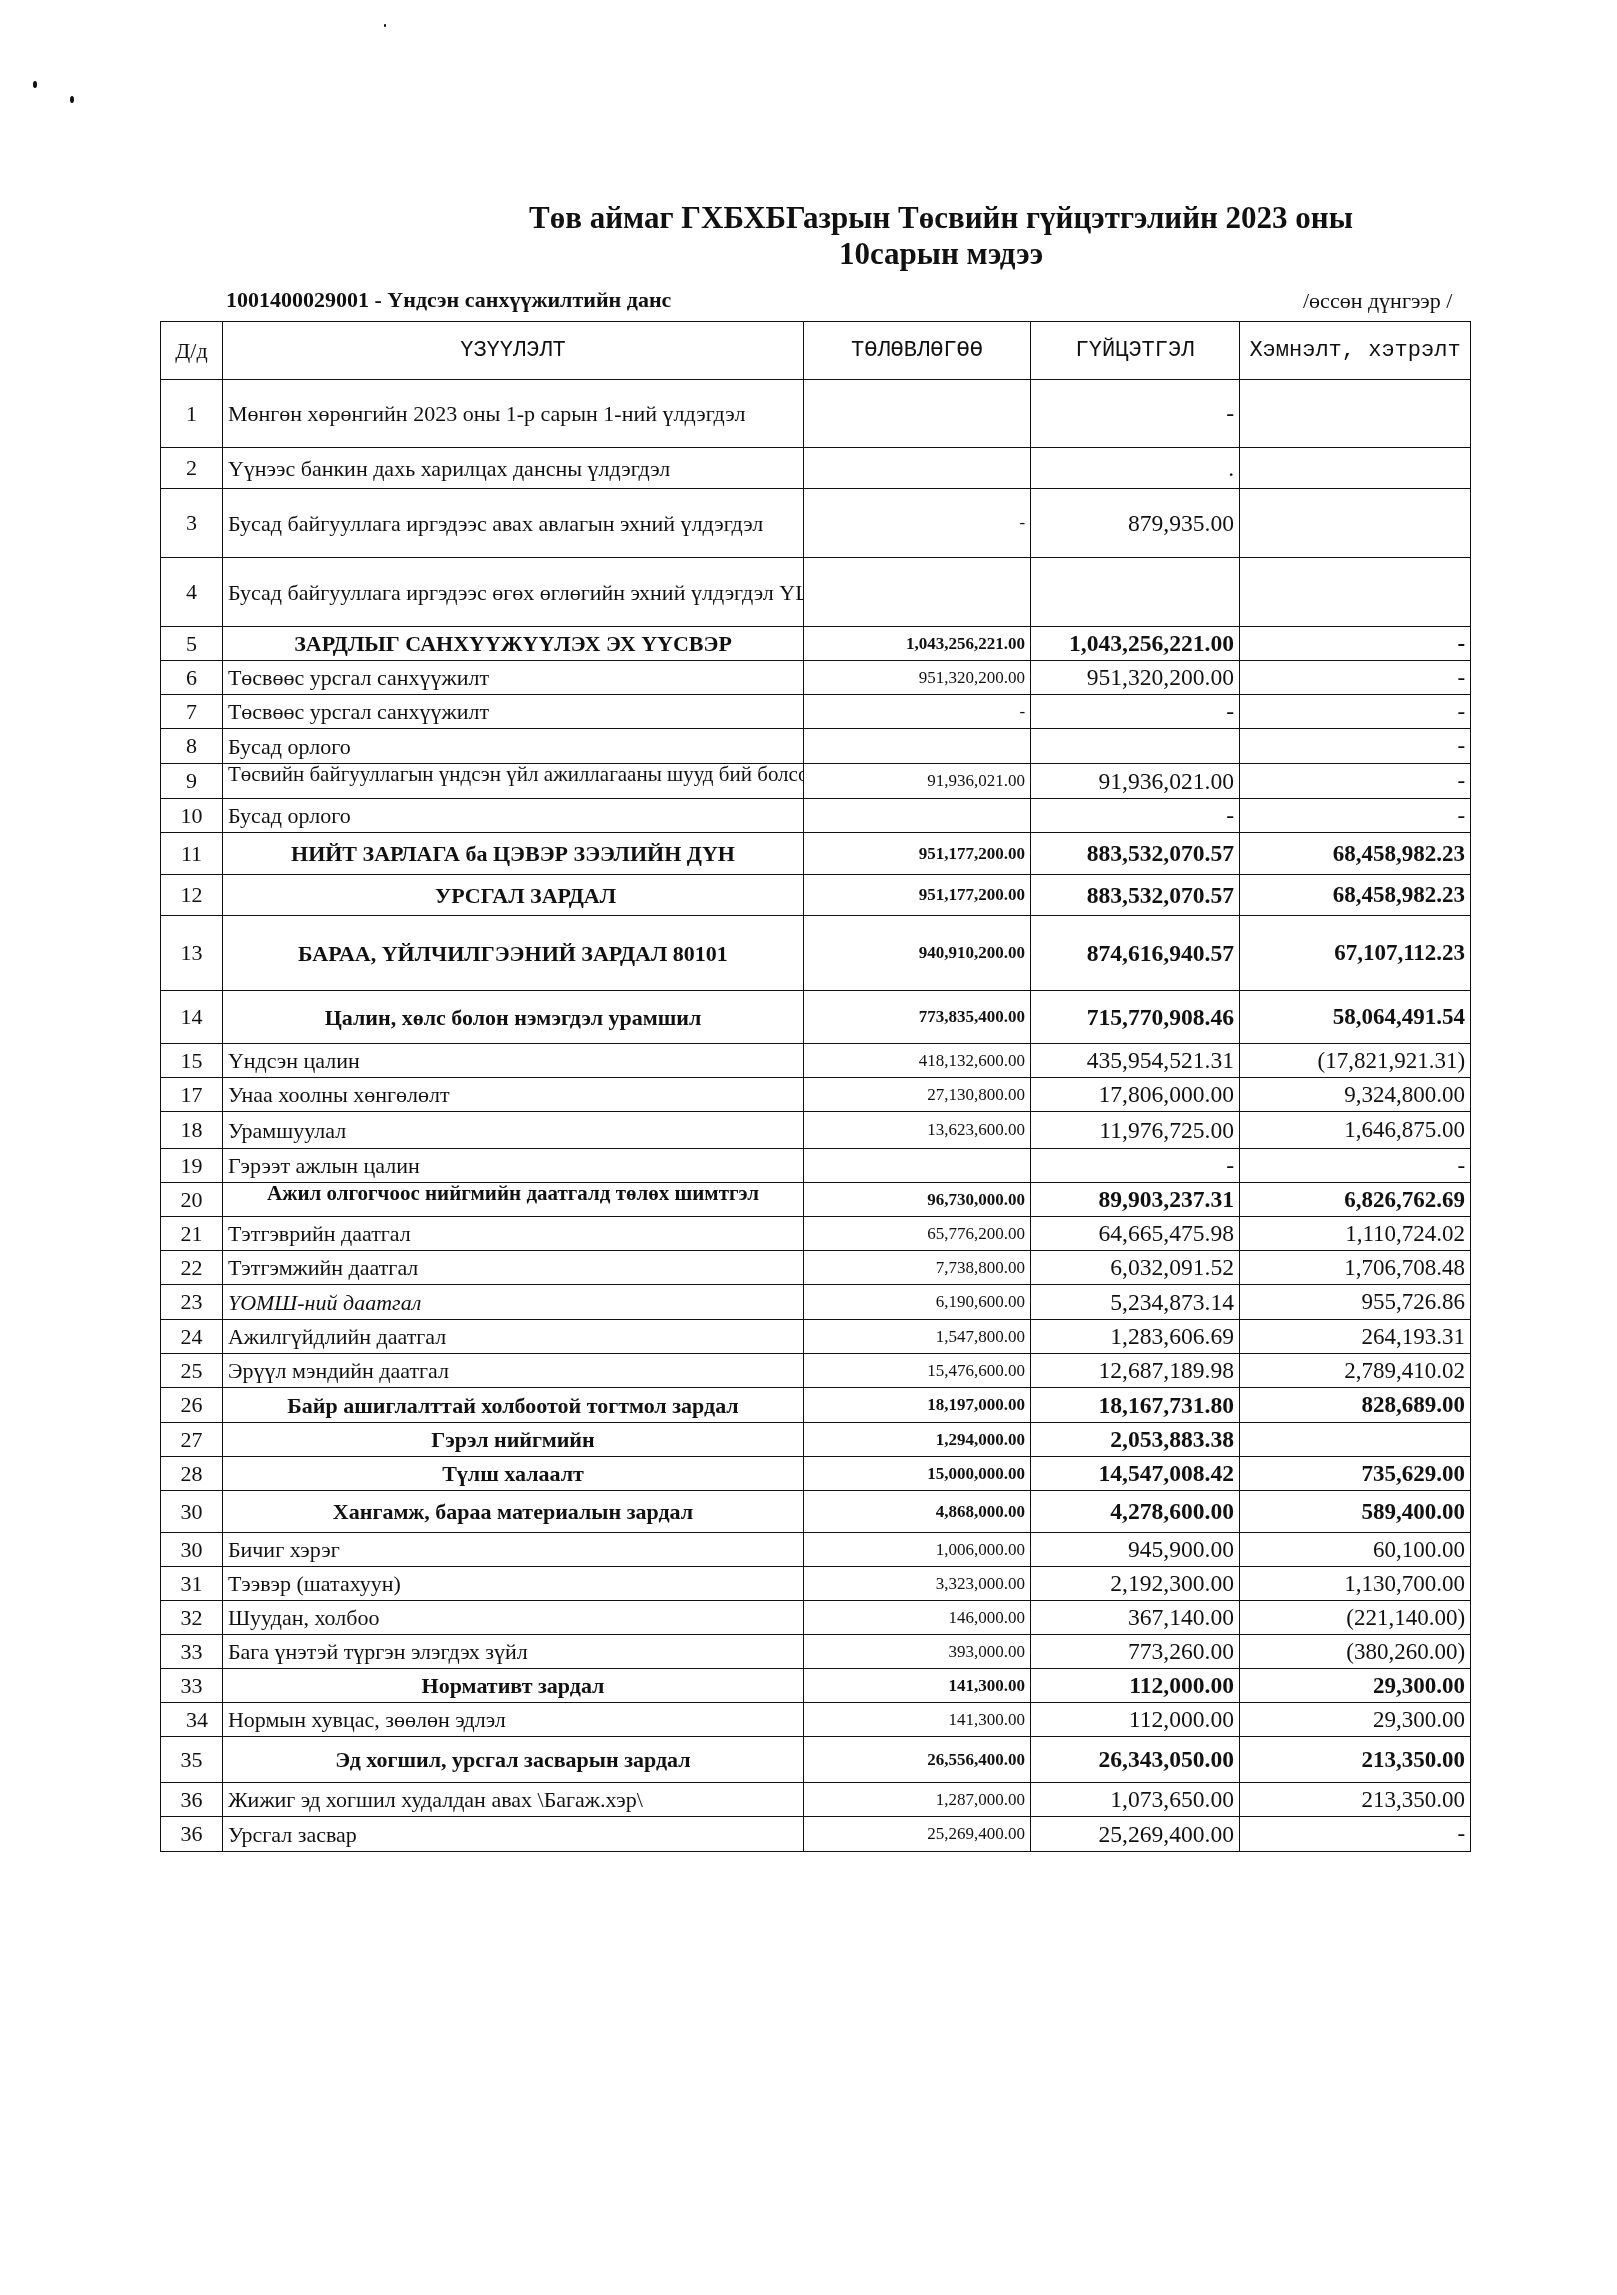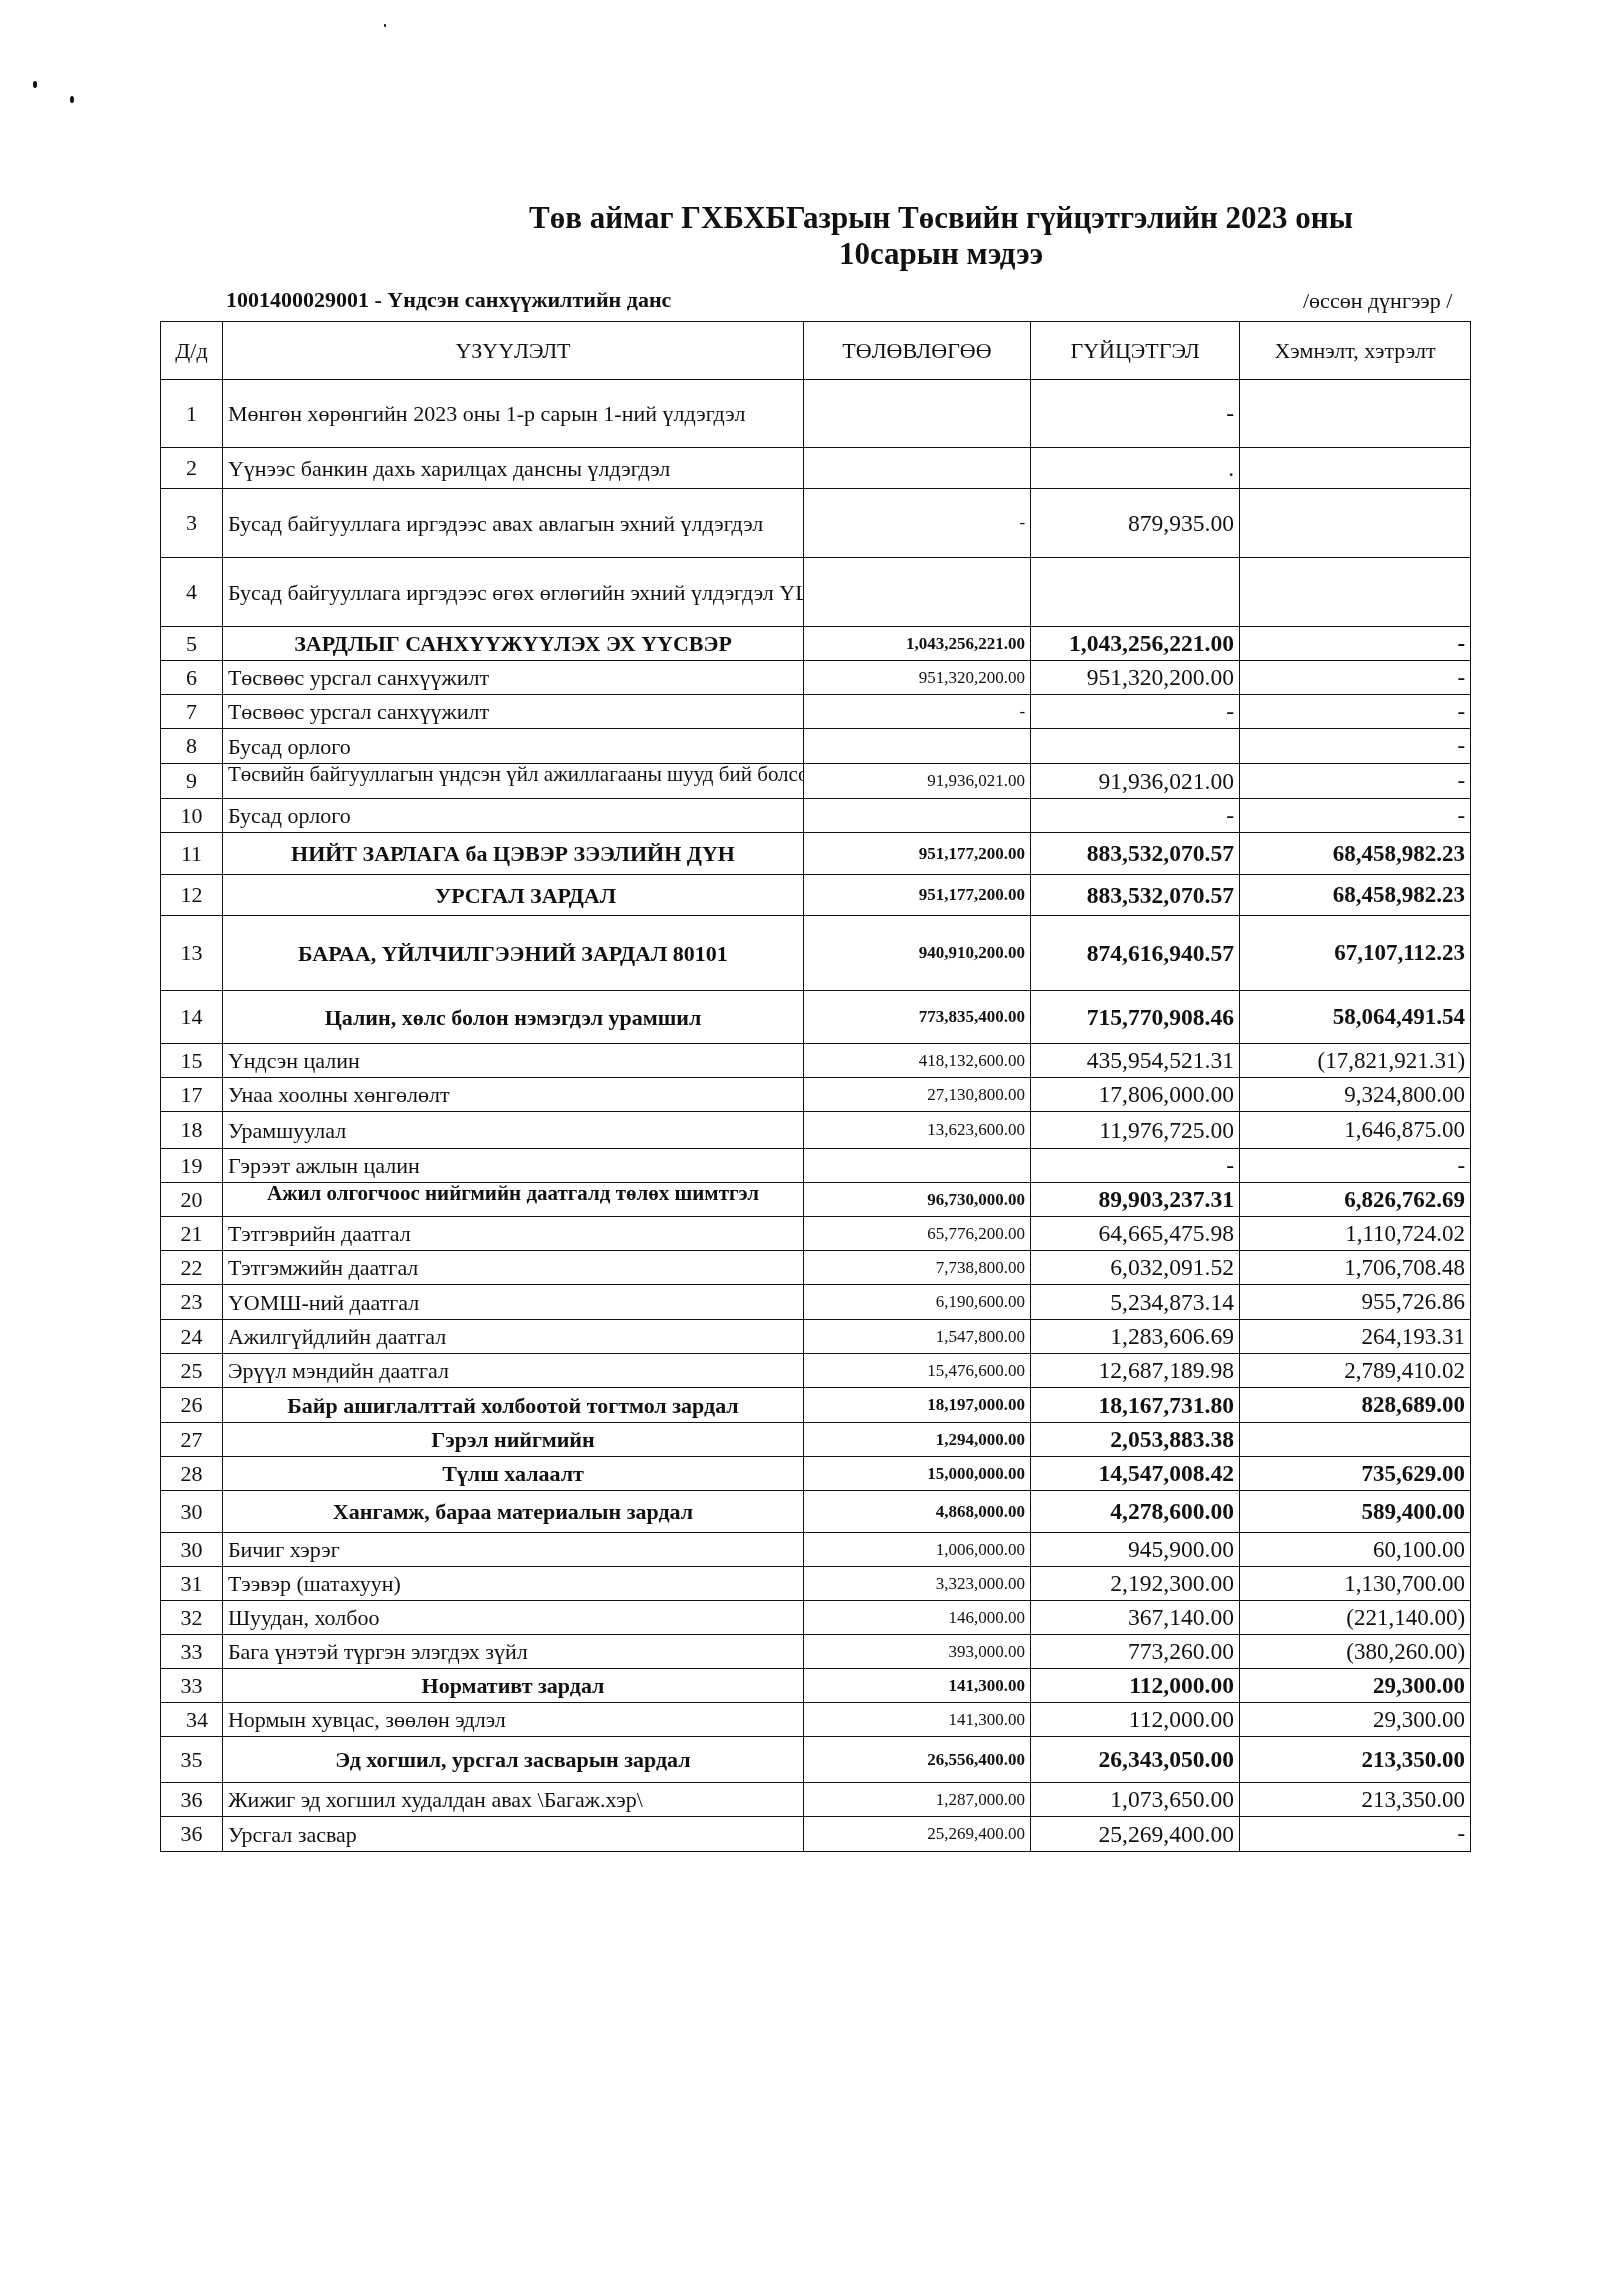--- a/index.html
+++ b/index.html
@@ -5,21 +5,21 @@
   html, body { margin: 0; padding: 0; background: #ffffff; }
   body { width: 1617px; height: 2295px; position: relative; overflow: hidden; font-family: "Liberation Serif", "DejaVu Serif", serif; color: #111; }
   .speck { position: absolute; background: #111; border-radius: 50%; }
   .title { position: absolute; left: 489px; top: 200px; width: 904px; text-align: center; font-weight: bold; font-size: 31px; letter-spacing: 0px; }
   .account { position: absolute; left: 226px; top: 287px; font-weight: bold; font-size: 22px; }
   .cumulative { position: absolute; left: 1303px; top: 288px; font-size: 22px; }
   table.report { position: absolute; left: 160px; top: 321px; width: 1311px; border-collapse: collapse; table-layout: fixed; }
   table.report td, table.report th { border: 1.6px solid #111; padding: 0 4.9px; overflow: hidden; white-space: nowrap; vertical-align: middle; }
   table.report th { font-weight: normal; font-size: 22px; height: 57px; }
   th.c-num { font-family: "Liberation Serif", serif; }
-  th.c-name, th.c-plan, th.c-actual, th.c-diff { font-family: Liberation Serif, serif; font-size: 19.5px; }
+  th.c-name, th.c-plan, th.c-actual, th.c-diff { font-family: Liberation Mono, monospace; font-size: 19.5px; }
   td.num { text-align: center; font-size: 22px; }
   td.name { text-align: left; font-size: 22px; line-height: 33px; white-space: normal; }
   td.name.center { text-align: center; }
   td.name.bold { font-weight: bold; }
   td.name.clip { line-height: 21px; font-size: 21px; vertical-align: top; padding-top: 0; }
   td.plan { text-align: right; font-size: 17px; }
   td.actual { text-align: right; font-size: 23.6px; }
   td.diff { text-align: right; font-size: 23px; padding-right: 3.3px; }
   tr.bold td.plan, tr.bold td.actual, tr.bold td.diff { font-weight: bold; }
   tr.bold td.plan { font-size: 17px; }
@@ -195,21 +195,21 @@
       </tr>
       <tr style="height: 33px;">
         <td class="num" style="height: 33px;">22</td>
         <td class="name" style="height: 33px;">Тэтгэмжийн даатгал</td>
         <td class="plan" style="height: 33px;">7,738,800.00</td>
         <td class="actual" style="height: 33px;">6,032,091.52</td>
         <td class="diff" style="height: 33px;">1,706,708.48</td>
       </tr>
       <tr style="height: 34px;">
         <td class="num" style="height: 34px;">23</td>
-        <td class="name" style="height: 34px;">ҮОМШ-ний даатгал</td>
+        <td class="name" style="height: 34px; font-style: italic;">ҮОМШ-ний даатгал</td>
         <td class="plan" style="height: 34px;">6,190,600.00</td>
         <td class="actual" style="height: 34px;">5,234,873.14</td>
         <td class="diff" style="height: 34px;">955,726.86</td>
       </tr>
       <tr style="height: 33px;">
         <td class="num" style="height: 33px;">24</td>
         <td class="name" style="height: 33px;">Ажилгүйдлийн даатгал</td>
         <td class="plan" style="height: 33px;">1,547,800.00</td>
         <td class="actual" style="height: 33px;">1,283,606.69</td>
         <td class="diff" style="height: 33px;">264,193.31</td>

